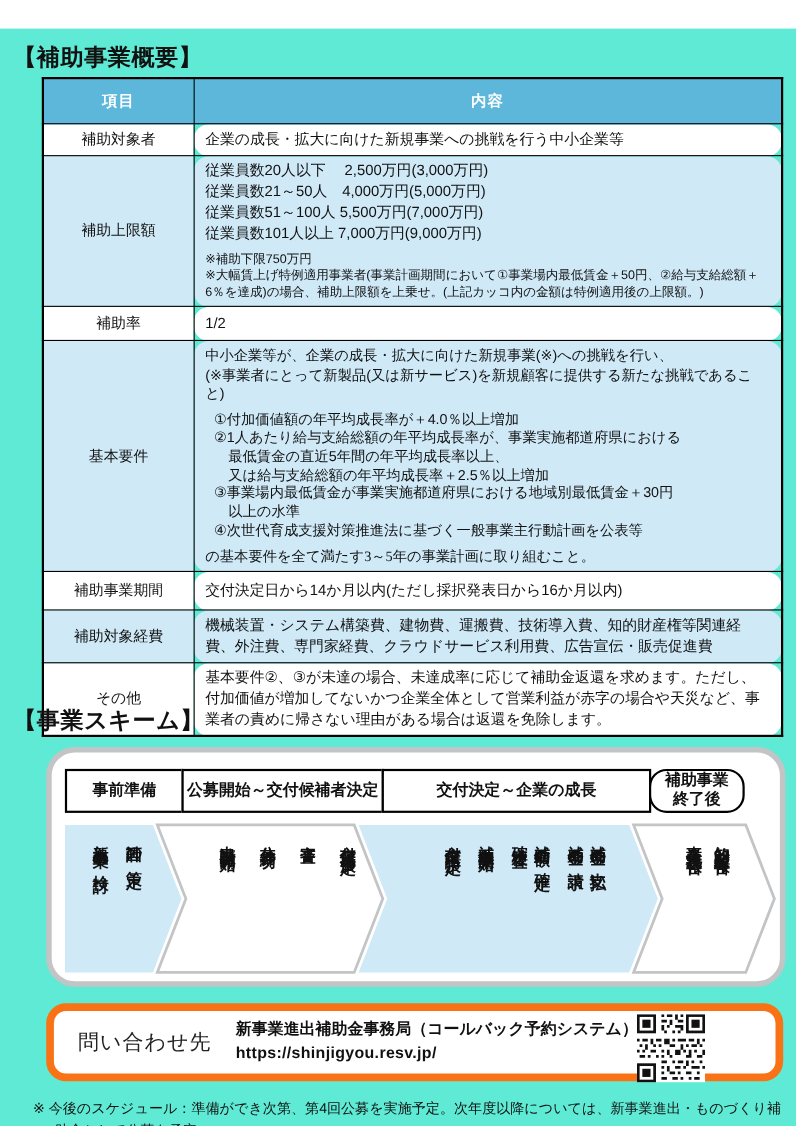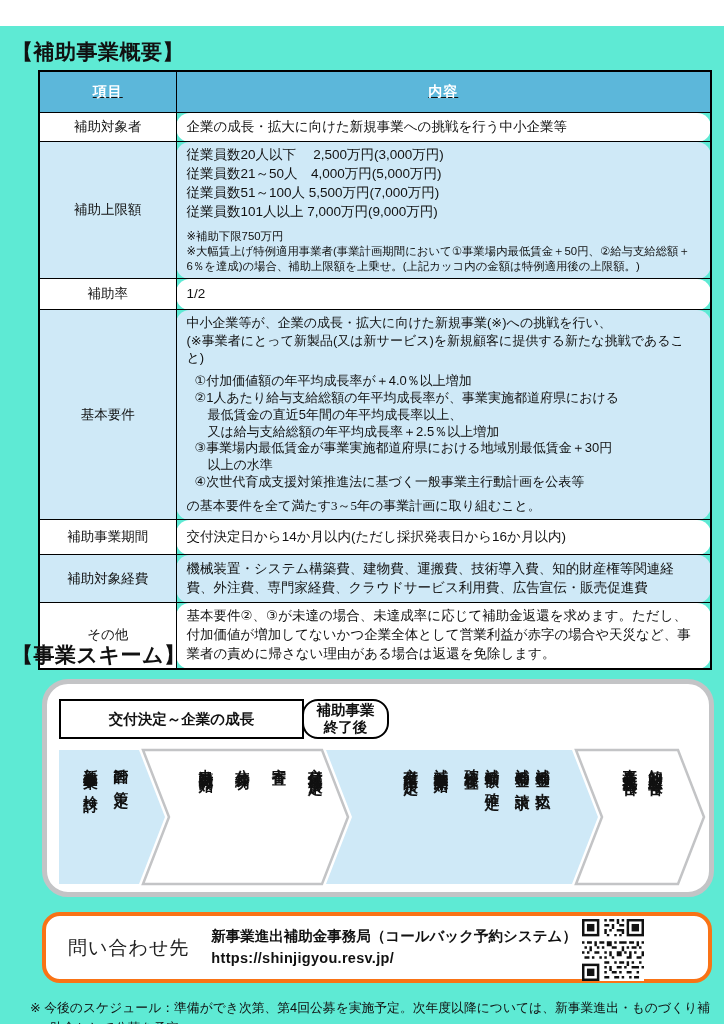--- a/index.html
+++ b/index.html
@@ -36,21 +36,21 @@
   .band svg.shapes{position:absolute;left:0;top:0;width:648px;height:138px;}
   .stepgrp{position:absolute;top:9px;bottom:2px;display:flex;justify-content:center;}
   .g1{left:0;width:92px;gap:13px;}
   .g2{left:112px;width:178px;gap:19px;}
   .g3{left:295px;width:244px;gap:13px;}
   .g4{left:537px;width:92px;gap:8px;}
   .pair{display:flex;gap:3px;}
   .vtext{writing-mode:vertical-rl;text-orientation:upright;font-weight:bold;font-size:14.5px;letter-spacing:2px;line-height:1.2;color:#111;}
 
   
-  .contact{position:absolute;left:42px;top:886px;width:670px;height:71px;background:#fff;border:4px solid #f97316;border-radius:18px;box-sizing:border-box;display:flex;align-items:center;padding:0 0 0 22px;}
+  .contact{position:absolute;left:42px;top:886px;width:670px;height:71px;background:#fff;border:7px solid #f97316;border-radius:18px;box-sizing:border-box;display:flex;align-items:center;padding:0 0 0 22px;}
   .contact-label{font-size:19px;letter-spacing:1px;color:#222;}
   .contact-text{margin-left:22px;font-size:14.5px;font-weight:bold;line-height:1.5;}
   .contact-url{letter-spacing:.3px;}
   .qr{position:absolute;right:64px;top:3px;}
 
   
   .footnotes{position:absolute;left:30px;top:972px;width:684px;font-size:12.8px;line-height:1.55;color:#111;}
   .footnote{padding-left:20px;text-indent:-20px;}
 </style>
 </head>
@@ -59,21 +59,21 @@
 <div class="page">
 
   <div class="sec-title" id="title1">【補助事業概要】</div>
 
   <table class="ov">
     <colgroup>
         <col class="c1">
         <col>
       </colgroup>
     <tbody>
-        <tr style="height:38px;text-decoration:underline;">
+        <tr style="height:38px;">
       <th class="hd">項目</th>
       <th class="hd">内容</th>
     </tr>
     <tr class="row-w" style="height:29px;">
       <td class="lbl">補助対象者</td>
       <td class="cnt">企業の成長・拡大に向けた新規事業への挑戦を行う中小企業等</td>
     </tr>
     <tr class="row-b" style="height:126px;">
       <td class="lbl">補助上限額</td>
       <td class="cnt">
@@ -116,20 +116,22 @@
       <td class="lbl">その他</td>
       <td class="cnt">基本要件②、③が未達の場合、未達成率に応じて補助金返還を求めます。ただし、付加価値が増加してないかつ企業全体として営業利益が赤字の場合や天災など、事業者の責めに帰さない理由がある場合は返還を免除します。</td>
     </tr>
   </tbody>
     </table>
 
   <div class="sec-title" id="title2">【事業スキーム】</div>
 
   <div class="scheme">
     <div class="phase-row">
+      <div class="phase-cell pc1">事前準備</div>
+      <div class="phase-cell pc2">公募開始～交付候補者決定</div>
       <div class="phase-cell pc3">交付決定～企業の成長</div>
       <div class="phase-cell pc4">補助事業
 終了後</div>
     </div>
     <div class="band">
       <svg class="shapes" viewBox="0 0 648 138" aria-hidden="true">
         <path d="M0 2 L80 2 L106 69 L80 136 L0 136 Z" fill="#cfe9f7"></path>
         <path d="M267 2 L513 2 L539 69 L513 136 L267 136 L293 69 Z" fill="#cfe9f7"></path>
         <path d="M84 2 L263 2 L289 69 L263 136 L84 136 L110 69 Z" fill="#ffffff" stroke="#c3c4c6" stroke-width="2.5"></path>
         <path d="M517 2 L619 2 L645 69 L619 136 L517 136 L543 69 Z" fill="#ffffff" stroke="#c3c4c6" stroke-width="2.5"></path>

